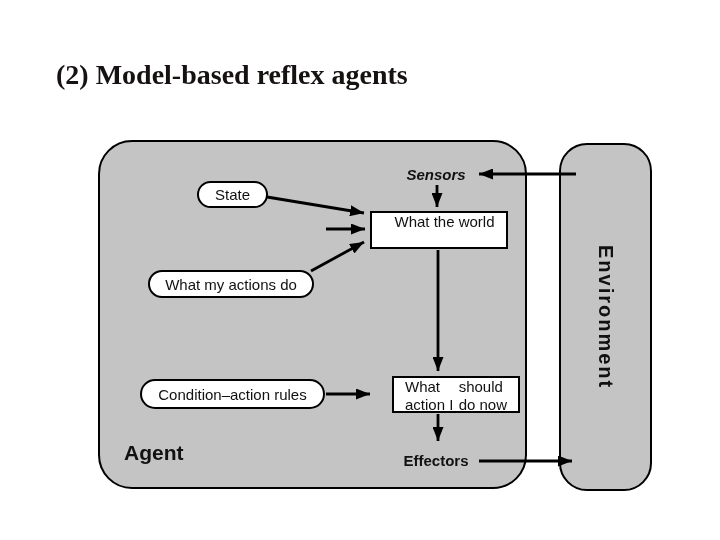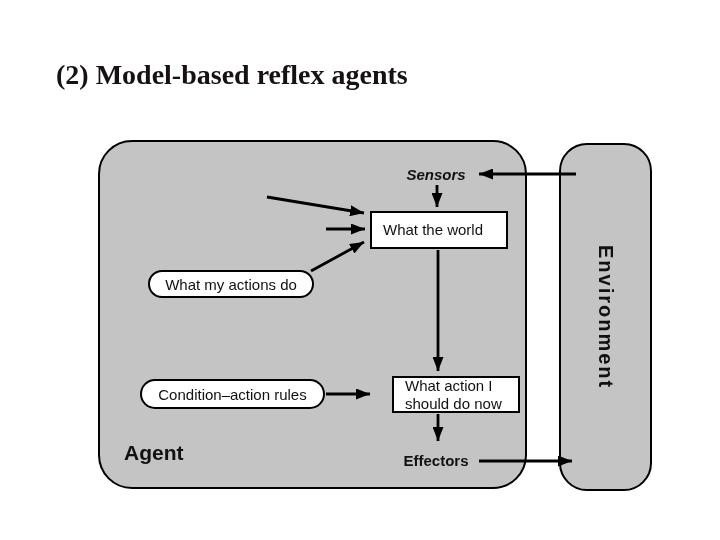--- a/index.html
+++ b/index.html
@@ -41,21 +41,21 @@
     font-size:15px;white-space:nowrap;z-index:2;
   }
   .node-state{left:197px;top:181px;width:71px;height:27px;}
   .node-evolves{left:138px;top:213px;width:187px;height:32px;}
   .node-actions{left:148px;top:270px;width:166px;height:28px;}
   .node-rules{left:140px;top:379px;width:185px;height:30px;}
   .sbox{
     position:absolute;background:var(--node-fill);
     border:2px solid var(--outline);box-sizing:border-box;
     font-size:15px;line-height:18px;padding:0 0 0 11px;
-    display:flex;flex-direction:column;justify-content:center;z-index:2;
+    display:flex;flex-direction:row;justify-content:center;z-index:2;
   }
   .box-world{left:370px;top:211px;width:138px;height:38px;}
   .box-action{left:392px;top:376px;width:128px;height:37px;}
   .flowlabel{
     position:absolute;font-weight:bold;font-size:15px;
     text-align:center;white-space:nowrap;z-index:2;
   }
   .sensors-label{left:400px;top:166px;width:72px;font-style:italic;}
   .effectors-label{left:398px;top:452px;width:76px;}
   .agent-label{position:absolute;left:124px;top:441px;font-weight:bold;font-size:21px;z-index:2;}
@@ -73,20 +73,21 @@
   <div class="bigbox agent-box"></div>
 
   <div class="bigbox environment-box">
     <div class="env-label">Environment</div>
   </div>
 
   <div class="flowlabel sensors-label">Sensors</div>
   <div class="flowlabel effectors-label">Effectors</div>
   <div class="agent-label">Agent</div>
 
+  <div class="node node-state">State</div>
   <div class="node node-actions">What my actions do</div>
   <div class="node node-rules">Condition–action rules</div>
 
   <div class="sbox box-world">
     <span>What the world</span>
   </div>
 
   <div class="sbox box-action">
     <span>What action I</span>
     <span>should do now</span>

